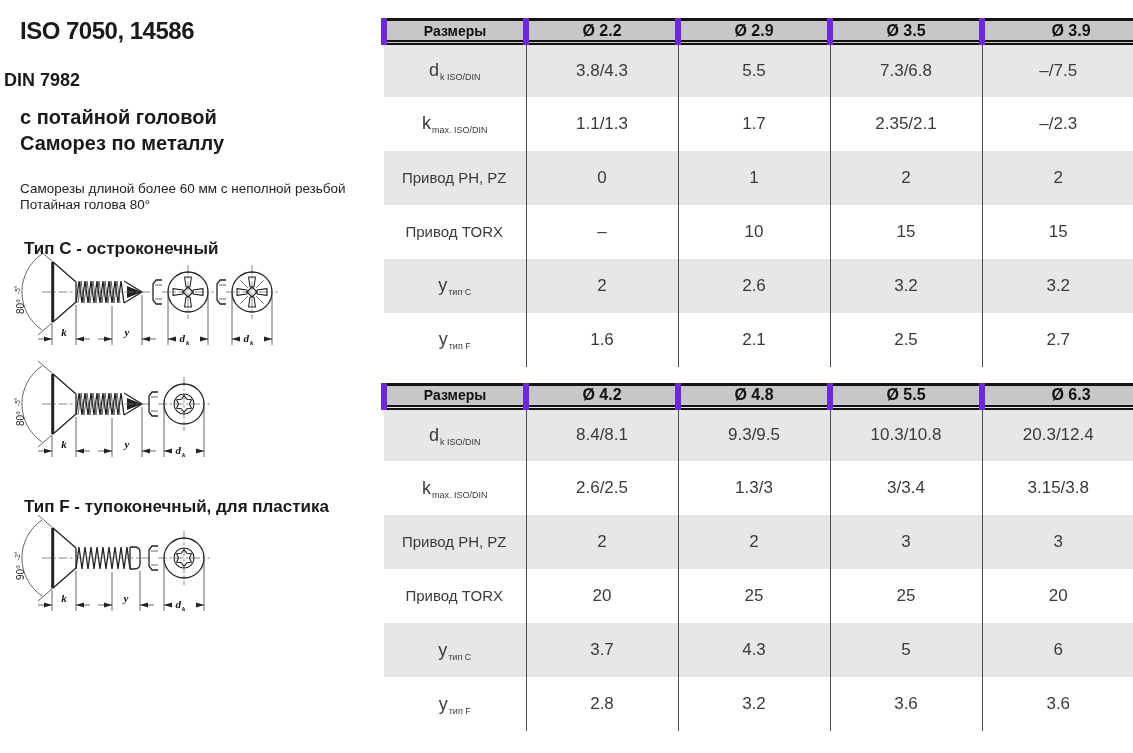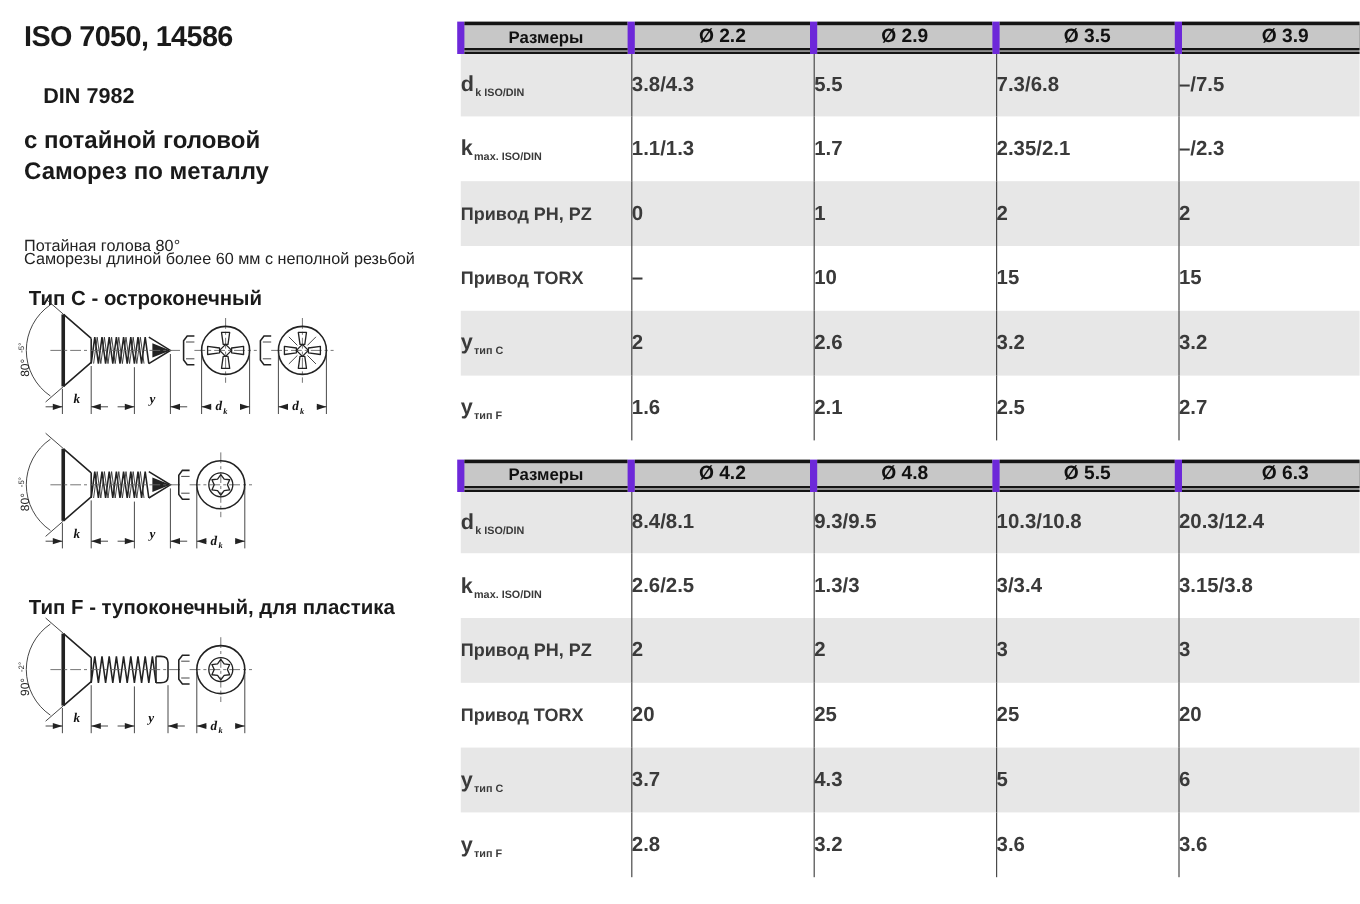--- a/index.html
+++ b/index.html
@@ -9,24 +9,24 @@
     position: relative;
     background: #ffffff;
     font-family: "Liberation Sans", sans-serif;
     color: #1a1a1a;
     overflow: hidden;
   }
 
   
   .left-panel { position: absolute; left: 0; top: 0; width: 380px; height: 753px; }
   .title   { position: absolute; left: 20px; top: 1px; font-size: 24px; font-weight: bold; letter-spacing: -0.5px; }
-  .din     { position: absolute; left: 36px; top: 55px; font-size: 18px; font-weight: bold; }
+  .din     { position: absolute; left: 4px; top: 55px; font-size: 18px; font-weight: bold; }
   .product { position: absolute; left: 20px; top: 104px; font-size: 20px; font-weight: bold; line-height: 26px; }
   .note    { position: absolute; left: 20px; font-size: 13.5px; color: #222; }
-  .note-1  { top: 176px; margin-top: 32px; }
+  .note-1  { top: 149px; margin-top: 32px; }
   .note-2  { top: 183px; }
   .type-heading { position: absolute; left: 24px; font-size: 17px; font-weight: bold; }
   .type-c-heading { top: 222px; }
   .type-f-heading { top: 480px; }
   svg.drawing { position: absolute; }
   #drawing-c-phpz { left: 12px; top: 248px; }
   #drawing-c-torx { left: 12px; top: 360px; }
   #drawing-f-torx { left: 12px; top: 514px; }
 
   
@@ -50,22 +50,22 @@
     border-top: 3px solid #141414;
     border-bottom: 5px double #141414;
     border-left: 6px solid #6d28d9;
     font-size: 16px; font-weight: bold; color: #111;
     text-align: center; vertical-align: middle;
   }
   table.spec thead th:last-child { border-right: 2px solid #141414; padding-left: 24px; }
   table.spec thead th.h0 { font-size: 14px; }
   table.spec tbody td {
     height: 54px; padding: 0;
-    vertical-align: middle;
-    font-size: 17px; color: #3a3a3a; font-weight: bold;
+    text-align: center; vertical-align: middle;
+    font-size: 17px; color: #3a3a3a;
   }
   table.spec tbody td:not(:first-child) { border-left: 1.5px solid #4a4a4a; }
   table.spec tbody tr:nth-child(odd) { background: #e7e7e7; }
   td.lbl { color: #1d1d1d; }
   td.lbl .lm { font-size: 18px; }
   td.lbl .ls { font-size: 9px; margin-left: 1px; position: relative; top: 4px; }
   tr.word td.lbl .lm { font-size: 15px; }
 </style>
 </head>
 <body>

